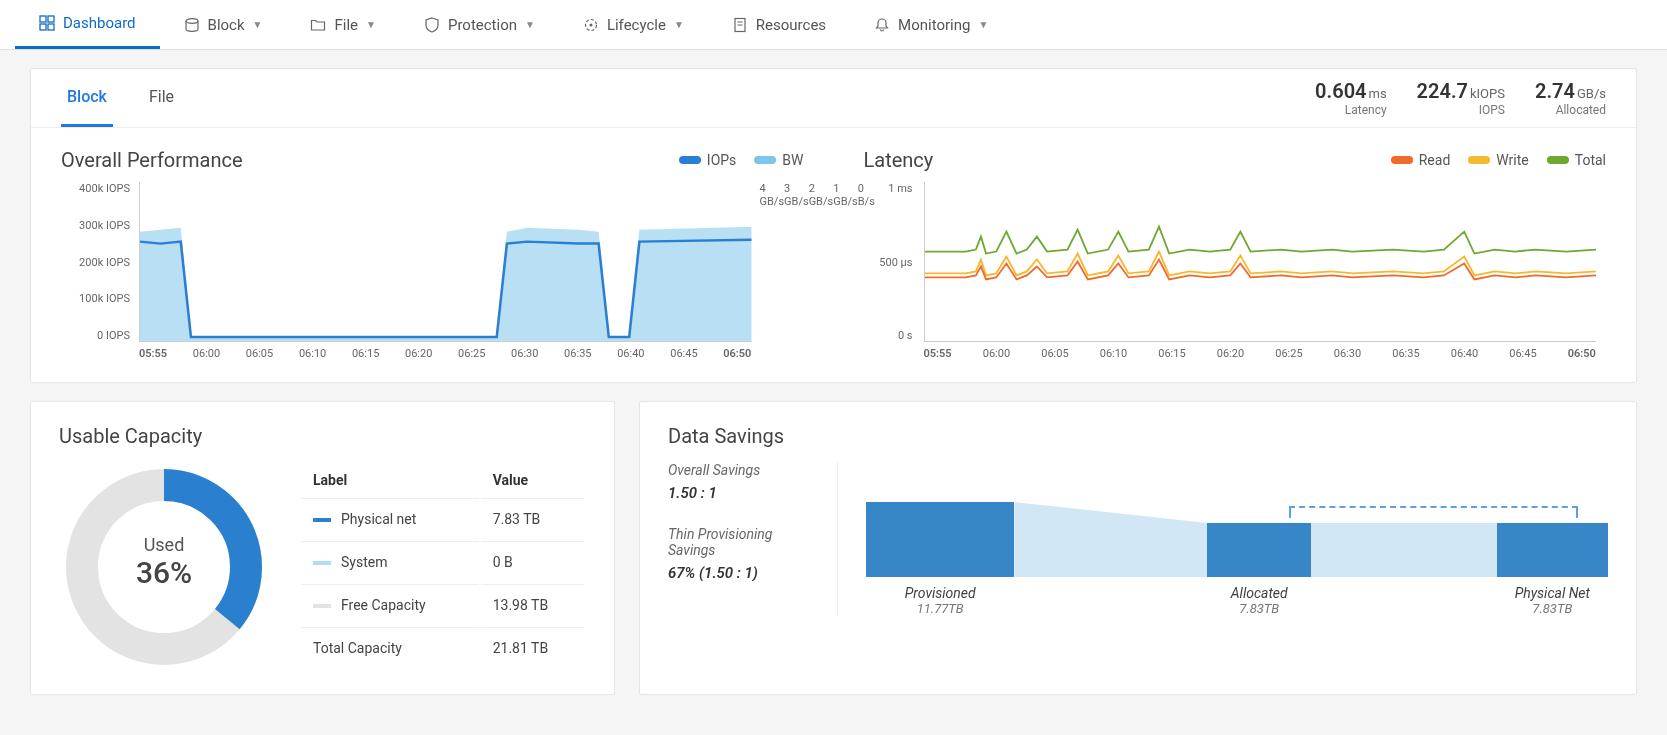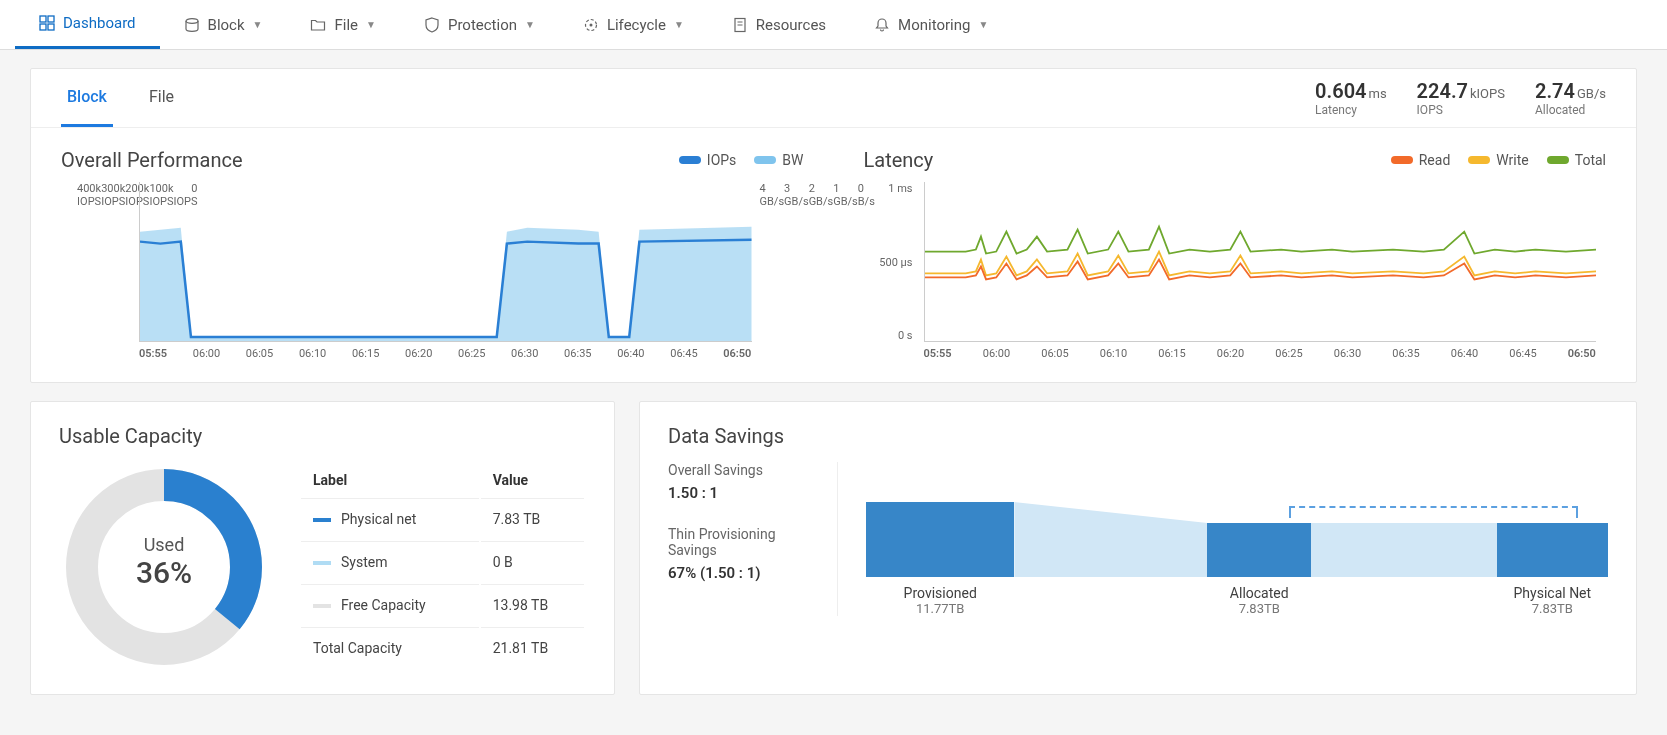--- a/index.html
+++ b/index.html
@@ -9,54 +9,54 @@
 .topnav-item.active { color: #0e6cc4; border-bottom: 3px solid #0e6cc4; }
 .topnav-item .chev { font-size: 10px; color: #888; }
 .ic { display: inline-flex; width: 16px; height: 16px; }
 .content { padding: 18px 30px; }
 .panel { background: #fff; border: 1px solid #e5e5e5; border-radius: 2px; }
 .panel-top { display: flex; justify-content: space-between; align-items: center; padding: 0 30px; border-bottom: 1px solid #eee; }
 .subtabs { display: flex; gap: 30px; }
 .subtab { padding: 18px 6px; font-size: 16px; color: #555; cursor: pointer; }
 .subtab.active { color: #1d7ae0; border-bottom: 3px solid #1d7ae0; font-weight: 500; }
 .metrics { display: flex; gap: 30px; }
-.metric { text-align: left; }
+.metric { text-align: right; }
 .metric .val { font-size: 20px; font-weight: 600; }
 .metric .unit { font-size: 13px; color: #666; margin-left: 2px; }
 .metric .lbl { font-size: 12px; color: #777; }
 .charts-row { display: flex; padding: 20px 30px 10px; gap: 60px; }
 .chart-block { flex: 1; }
 .chart-head { display: flex; justify-content: space-between; align-items: center; margin-bottom: 10px; }
 .chart-title { font-size: 20px; color: #444; }
 .legend { display: flex; gap: 18px; font-size: 14px; color: #555; }
 .legend-item { display: flex; align-items: center; gap: 6px; }
 .swatch { width: 22px; height: 8px; border-radius: 4px; }
 .chart-area { position: relative; height: 190px; }
-.yaxis-left { position: absolute; left: 16px; top: 0; bottom: 30px; width: 75px; display: flex; flex-direction: row; justify-content: space-between; font-size: 11px; color: #666; text-align: right; padding-right: 6px; }
+.yaxis-left { position: absolute; left: 0; top: 0; bottom: 30px; width: 75px; display: flex; flex-direction: column; justify-content: space-between; font-size: 11px; color: #666; text-align: right; padding-right: 6px; }
 .yaxis-right { position: absolute; right: 0; top: 0; bottom: 30px; width: 50px; display: flex; flex-direction: row; justify-content: space-between; font-size: 11px; color: #666; padding-left: 6px; }
 .plot { position: absolute; left: 78px; right: 52px; top: 0; bottom: 30px; border-left: 1px solid #ccc; border-bottom: 1px solid #ccc; }
 .plot-lat { position: absolute; left: 60px; right: 10px; top: 0; bottom: 30px; border-left: 1px solid #ccc; border-bottom: 1px solid #ccc; }
 .yaxis-lat { position: absolute; left: 0; top: 0; bottom: 30px; width: 55px; display: flex; flex-direction: column; justify-content: space-between; font-size: 11px; color: #666; text-align: right; padding-right: 6px; }
 .xaxis { position: absolute; left: 78px; right: 52px; bottom: 0; height: 25px; display: flex; justify-content: space-between; font-size: 11px; color: #666; }
 .xaxis-lat { position: absolute; left: 60px; right: 10px; bottom: 0; height: 25px; display: flex; justify-content: space-between; font-size: 11px; color: #666; }
 .xaxis span:first-child, .xaxis-lat span:first-child, .xaxis span:last-child, .xaxis-lat span:last-child { font-weight: 600; }
 .row2 { display: flex; gap: 24px; margin-top: 18px; }
 .panel-cap { flex: 0 0 585px; padding: 22px 28px; }
 .panel-sav { flex: 1; padding: 22px 28px; }
 .section-title { font-size: 20px; color: #444; margin-bottom: 14px; }
 .cap-body { display: flex; gap: 30px; align-items: flex-start; }
 .donut-wrap { position: relative; width: 210px; height: 210px; }
 .donut-center { position: absolute; left: 0; right: 0; top: 72px; text-align: center; }
 .donut-center .u { font-size: 18px; color: #555; }
 .donut-center .p { font-size: 30px; font-weight: 500; color: #444; }
 .cap-table { flex: 1; }
 .cap-table th { text-align: left; font-size: 14px; padding: 8px 12px; color: #333; }
 .cap-table td { font-size: 14px; padding: 12px 12px; border-top: 1px solid #eee; color: #444; }
 .bar-sw { display: inline-block; width: 18px; height: 4px; margin-right: 10px; vertical-align: middle; }
-.sav-body { display: flex; gap: 28px; }
+.sav-body { display: flex; gap: 28px; font-style: italic; }
 .sav-left { flex: 0 0 170px; border-right: 1px solid #eee; padding-right: 18px; }
 .sav-stat { margin-bottom: 24px; }
 .sav-stat .sl { font-size: 14px; color: #666; margin-bottom: 6px; }
 .sav-stat .sv { font-size: 15px; font-weight: 600; color: #333; }
 .sav-right { flex: 1; position: relative; }
 .eff-label { text-align: center; margin-bottom: 4px; }
 .eff-label .r { font-size: 20px; font-weight: 600; }
 .eff-label .t { font-size: 14px; color: #555; }
 .eff-dash { border-left: 2px dashed #5ca0e0; border-right: 2px dashed #5ca0e0; border-top: 2px dashed #5ca0e0; height: 12px; position: absolute; top: 44px; }
 .bars-row { display: flex; align-items: flex-end; height: 95px; margin-top: 20px; }

